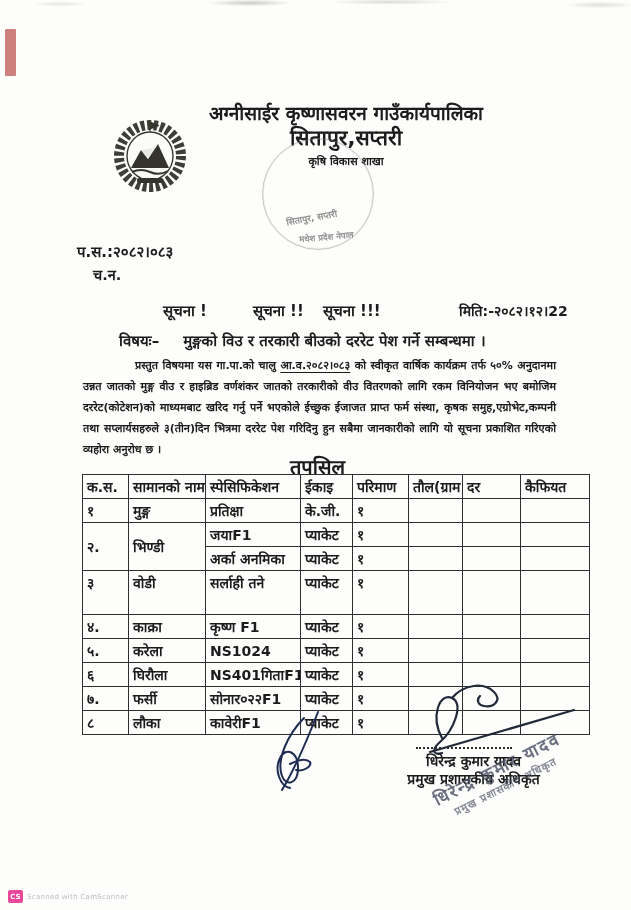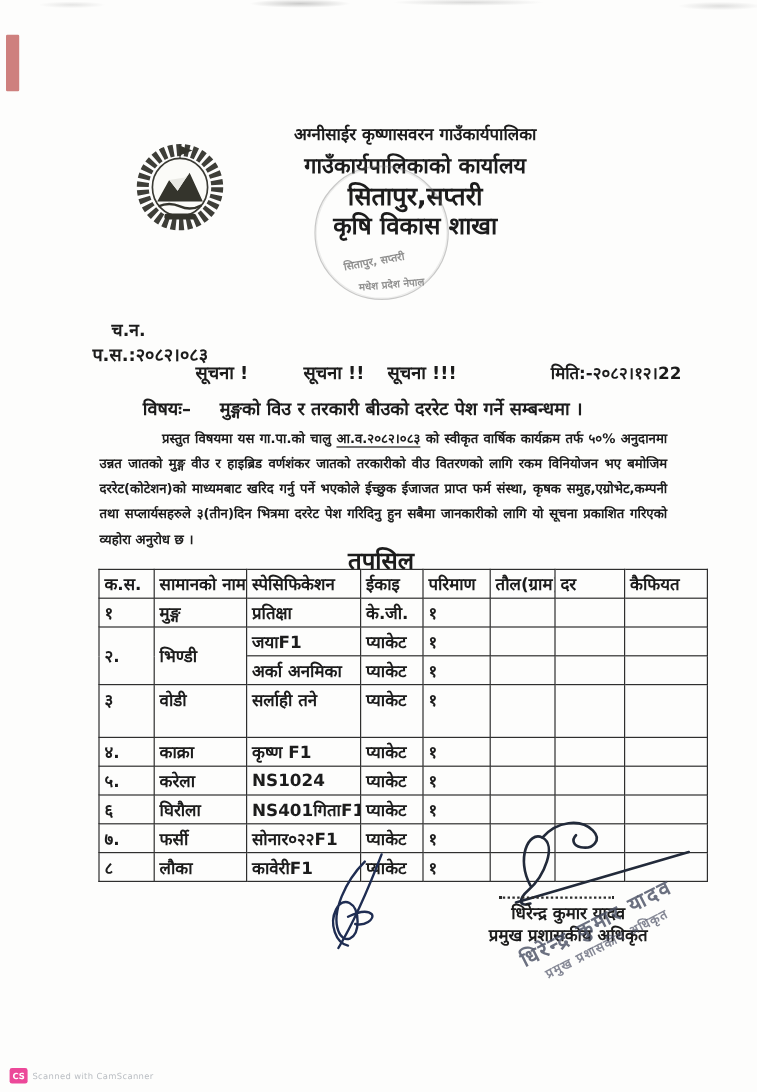--- a/index.html
+++ b/index.html
@@ -17,35 +17,35 @@
       radial-gradient(90px 4px at 390px 2px, rgba(90,90,90,.22), transparent 70%),
       radial-gradient(40px 4px at 60px 4px, rgba(120,120,120,.18), transparent 70%),
       radial-gradient(50px 5px at 600px 5px, rgba(100,100,100,.20), transparent 70%);
   }
   .red-mark{
     left:5px;top:29px;width:11px;height:47px;background:#b23430;opacity:.62;border-radius:1px;
   }
   
   .emblem{left:111px;top:112px;width:78px;height:80px;}
   .hdr{left:186px;top:100px;width:320px;text-align:center;font-weight:700;}
-  .hdr .l1{font-size:14px;line-height:26px;}
+  .hdr .l1{font-size:19px;line-height:26px;}
   .hdr .l2{font-size:18px;line-height:26px;}
   .hdr .l3{font-size:21px;line-height:24px;}
-  .hdr .l4{font-size:20px;line-height:24px;}
+  .hdr .l4{font-size:11px;line-height:24px;}
   .hdr .l5{font-size:15px;line-height:23px;}
   .stamp-circle{
     left:262px;top:138px;width:110px;height:110px;border-radius:50%;
     border:1.6px solid rgba(120,120,120,.40);
     box-shadow:inset 0 0 0 1px rgba(140,140,140,.15);
   }
   .stamp-faint{color:rgba(110,110,110,.75);font-weight:700;white-space:nowrap;}
   .sf1{left:286px;top:211px;font-size:9px;transform:rotate(-10deg);}
   .sf2{left:299px;top:231px;font-size:8.5px;transform:rotate(-5deg);}
   
-  .refno{left:77px;top:241px;font-size:15px;font-weight:700;margin-top:44px;}
+  .refno{left:77px;top:241px;font-size:15px;font-weight:700;}
   .chno{left:93px;top:264px;font-size:14.5px;font-weight:700;}
   .notice{top:300px;font-size:15px;font-weight:700;}
   .n1{left:163px;} .n2{left:253px;} .n3{left:323px;}
   .date{left:459px;top:301px;font-size:14px;font-weight:700;}
   .subject{left:119px;top:330px;font-size:15px;font-weight:700;}
   .subject .stx{margin-left:24px;}
   
   .para{
     left:83px;top:355px;width:473px;font-size:11px;line-height:21px;
     font-weight:700;text-align:justify;text-indent:52px;margin:0;
@@ -94,21 +94,20 @@
     <path d="M20 56 L30 38 L37 47 L47 32 L58 56 Z" fill="#34342c"></path>
     <path d="M30 38 L34 43 L37 47 L42 39 L47 32 L43 36 Z" fill="#e9e9e4"></path>
     <path d="M21 60 Q30 56 39 60 Q48 64 57 59" fill="none" stroke="#34342c" stroke-width="2"></path>
     <path d="M39 20 l0 -10 l9 3.5 l-9 3.5" fill="#34342c" stroke="#34342c" stroke-width="1"></path>
     <rect x="26" y="66" width="26" height="5" rx="2" fill="#34342c"></rect>
   </svg>
 </div>
 
 <div class="abs hdr">
   <div class="l1">अग्नीसाईर कृष्णासवरन गाउँकार्यपालिका</div>
-  <div class="l2">गाउँकार्यपालिकाको कार्यालय</div>
   <div class="l3">सितापुर,सप्तरी</div>
   <div class="l4">कृषि विकास शाखा</div>
 </div>
 
 <div class="abs stamp-circle"></div>
 <div class="abs stamp-faint sf1">सितापुर, सप्तरी</div>
 <div class="abs stamp-faint sf2">मधेश प्रदेश नेपाल</div>
 
 <div class="abs refno">प.स.:२०८२।०८३</div>
 <div class="abs chno">च.न.</div>

